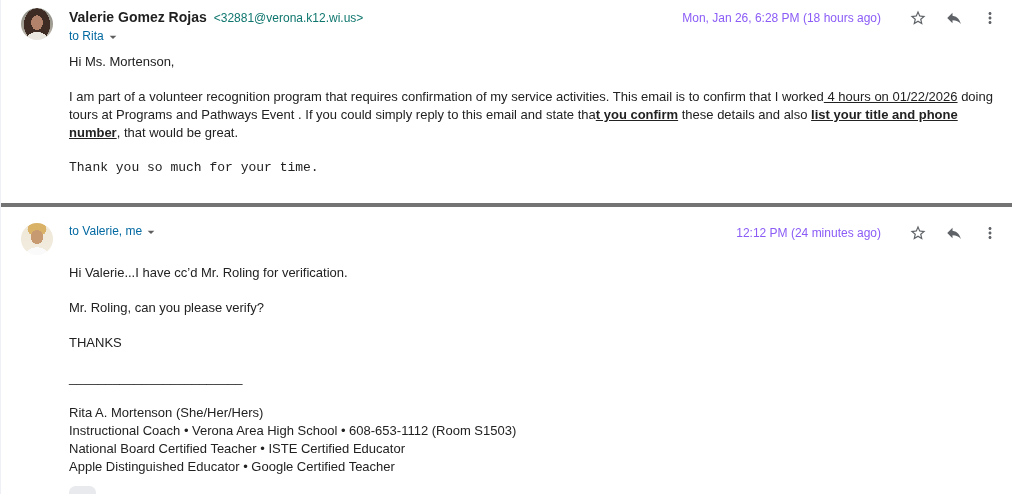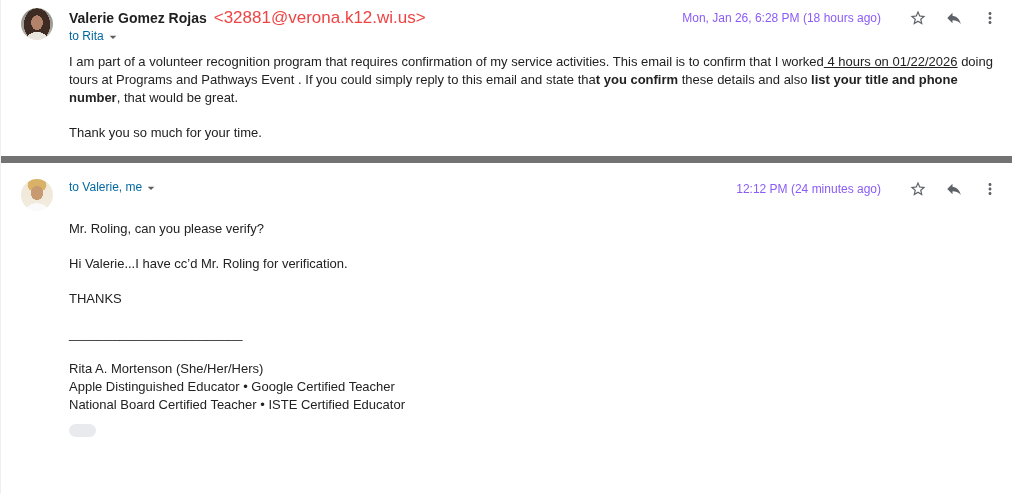--- a/index.html
+++ b/index.html
@@ -7,21 +7,21 @@
   body {
     width:1012px; height:494px; overflow:hidden;
     background:#ffffff;
     font-family:"Liberation Sans","DejaVu Sans",sans-serif;
     color:#222222;
     border-left:1px solid #eef0f6;
   }
   .thread { width:100%; height:100%; }
 
   .message { padding:8px 12px 14px 20px; }
-  .message--first { border-bottom:7px solid #737373; padding-bottom:14px; }
+  .message--first { border-bottom:4px solid #737373; padding-bottom:14px; }
   .message--second { padding-top:16px; padding-bottom:6px; }
 
   .msg-header { display:flex; align-items:flex-start; }
   .avatar {
     width:32px; height:32px; border-radius:50%; flex:none; margin-right:16px;
     cursor:pointer; background:#ccc;
   }
   .avatar--valerie {
     background:
       radial-gradient(ellipse 30% 38% at 50% 46%, #b3826a 0 60%, rgba(0,0,0,0) 61%),
@@ -32,42 +32,42 @@
   .avatar--rita {
     background:
       radial-gradient(ellipse 32% 36% at 50% 44%, #c89a72 0 60%, rgba(0,0,0,0) 61%),
       radial-gradient(ellipse 42% 30% at 50% 20%, #d9b268 0 70%, rgba(0,0,0,0) 71%),
       radial-gradient(ellipse 48% 34% at 50% 100%, #fbfafa 0 70%, rgba(0,0,0,0) 71%),
       linear-gradient(180deg,#efe8d8 0%,#f2ecdf 100%);
   }
   .meta { flex:1; min-width:0; }
   .sender-line { display:flex; align-items:baseline; gap:7px; line-height:19px; }
   .sender { font-size:14px; font-weight:700; color:#1f1f1f; }
-  .addr { font-size:17px; color:#ef4444; }
+  .addr { font-size:12px; color:#0f766e; }
   .to-line {
     display:flex; align-items:center; font-size:12px; color:#0369a1;
     line-height:17px; cursor:pointer; width:max-content;
   }
   .to-line svg { margin-left:1px; display:block; }
 
   .header-right { display:flex; align-items:center; flex:none; height:20px; margin-top:0; }
   .date { font-size:12px; color:#8b5cf6; white-space:nowrap; margin-right:11px; }
   .icon-btn {
     width:20px; height:20px; border:none; background:none; padding:0;
     margin-left:16px; cursor:pointer; display:flex; align-items:center; justify-content:center;
   }
   .icon-btn svg { display:block; }
 
   .msg-body { margin-left:48px; margin-top:8px; font-size:13px; line-height:18px; color:#222222; }
   .message--second .msg-body { margin-top:9px; }
   .msg-body p { margin:0 0 17px 0; }
-  .msg-body p:last-child { margin-bottom:0; }
+  .msg-body p:last-child { margin-bottom:12px;font-family:Liberation Mono, monospace; }
   .para { max-width:930px; }
   .seg-u { text-decoration:underline;margin-top:45px; }
-  .seg-b { font-weight:700; }
+  .seg-b { font-weight:700;text-decoration:underline; }
   .sig-line { line-height:18px; }
   .sig-link { color:#1155cc; text-decoration:underline; cursor:pointer; line-height:18px; display:inline-block; }
 
   .trimmed-btn {
     margin-top:10px; border:none; cursor:pointer;
     background:#e9eaee; border-radius:7px; height:13px; width:27px;
     display:flex; align-items:center; justify-content:center; gap:2px; padding:0;
   }
 </style>
 </head>
@@ -103,20 +103,21 @@
             </svg>
         </button>
         <button class="icon-btn">
           <svg width="18" height="18" viewBox="0 0 24 24" fill="#5f6368">
               <path d="M12 8c1.1 0 2-.9 2-2s-.9-2-2-2-2 .9-2 2 .9 2 2 2zm0 2c-1.1 0-2 .9-2 2s.9 2 2 2 2-.9 2-2-.9-2-2-2zm0 6c-1.1 0-2 .9-2 2s.9 2 2 2 2-.9 2-2-.9-2-2-2z"></path>
             </svg>
         </button>
       </div>
     </header>
     <div class="msg-body">
+      <p>Hi Ms. Mortenson,</p>
       <p class="para">
         <span>I am part of a volunteer recognition program that requires confirmation of my service activities. This email is to confirm that I worked</span><span class="seg-u"> 4 hours on 01/22/2026</span><span> doing tours at Programs and Pathways Event . If you could simply reply to this email and state tha</span><span class="seg-b">t you confirm</span><span> these details and also </span><span class="seg-b">list your title and phone number</span><span>,  that would be great.</span>
       </p>
       <p>Thank you so much for your time.</p>
     </div>
   </section>
 
   <section class="message message--second">
     <header class="msg-header">
       <div class="avatar avatar--rita"></div>
@@ -141,28 +142,29 @@
             </svg>
         </button>
         <button class="icon-btn">
           <svg width="18" height="18" viewBox="0 0 24 24" fill="#5f6368">
               <path d="M12 8c1.1 0 2-.9 2-2s-.9-2-2-2-2 .9-2 2 .9 2 2 2zm0 2c-1.1 0-2 .9-2 2s.9 2 2 2 2-.9 2-2-.9-2-2-2zm0 6c-1.1 0-2 .9-2 2s.9 2 2 2 2-.9 2-2-.9-2-2-2z"></path>
             </svg>
         </button>
       </div>
     </header>
     <div class="msg-body">
+      <p>Hi Valerie...I have cc’d Mr. Roling for verification.</p>
       <p>Mr. Roling, can you please verify?</p>
-      <p>Hi Valerie...I have cc’d Mr. Roling for verification.</p>
       <p>THANKS</p>
       <p>________________________</p>
       <div>
         <div class="sig-line">Rita A. Mortenson (She/Her/Hers)</div>
+        <div class="sig-line">Instructional Coach • Verona Area High School • 608-653-1112 (Room S1503)</div>
+        <div class="sig-line">National Board Certified Teacher • ISTE Certified Educator</div>
         <div class="sig-line">Apple Distinguished Educator • Google Certified Teacher</div>
-        <div class="sig-line">National Board Certified Teacher • ISTE Certified Educator</div>
       </div>
       <button class="trimmed-btn">
         
       </button>
     </div>
   </section>
 
 </div>
 
 </body></html>

